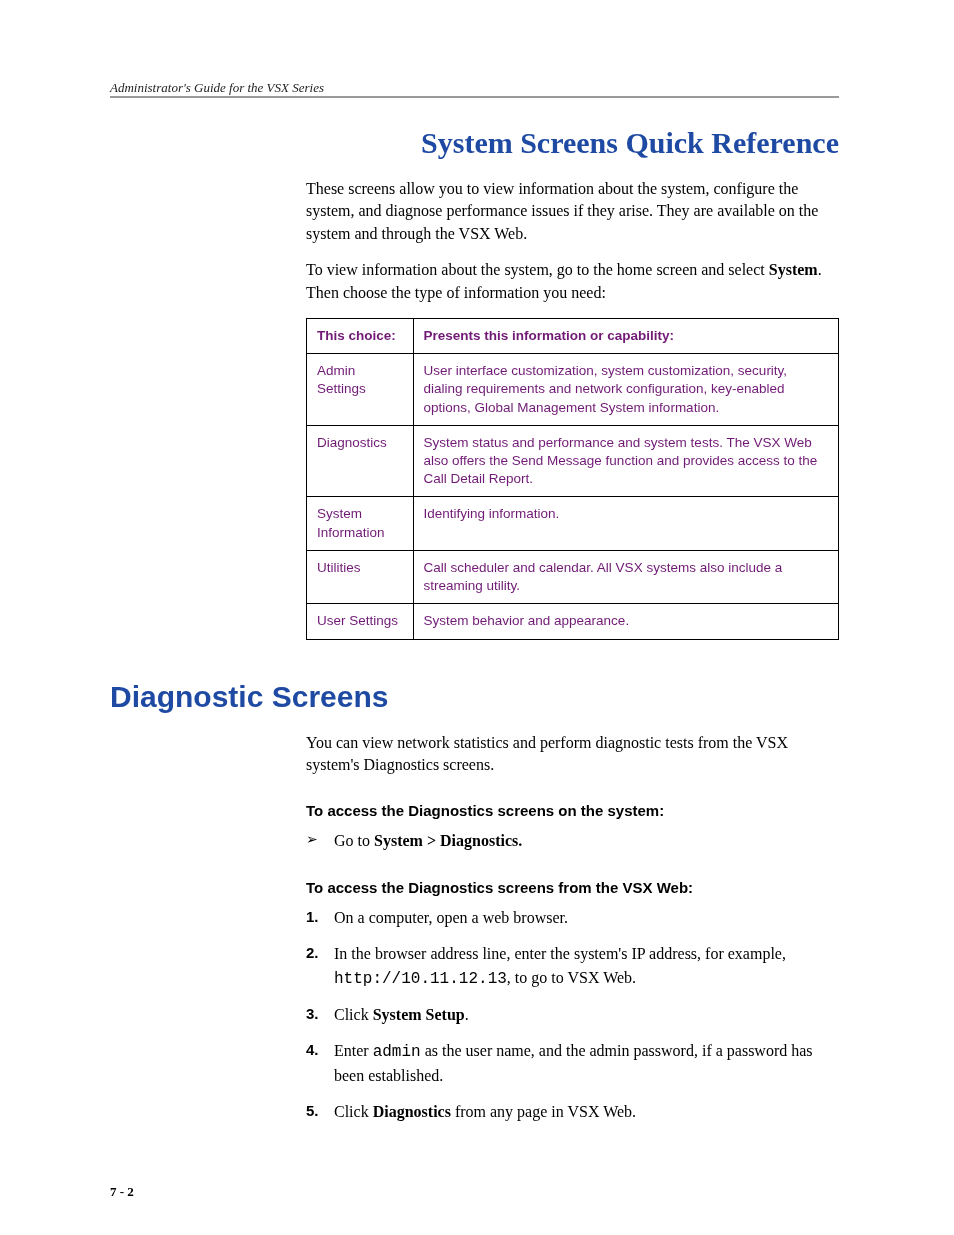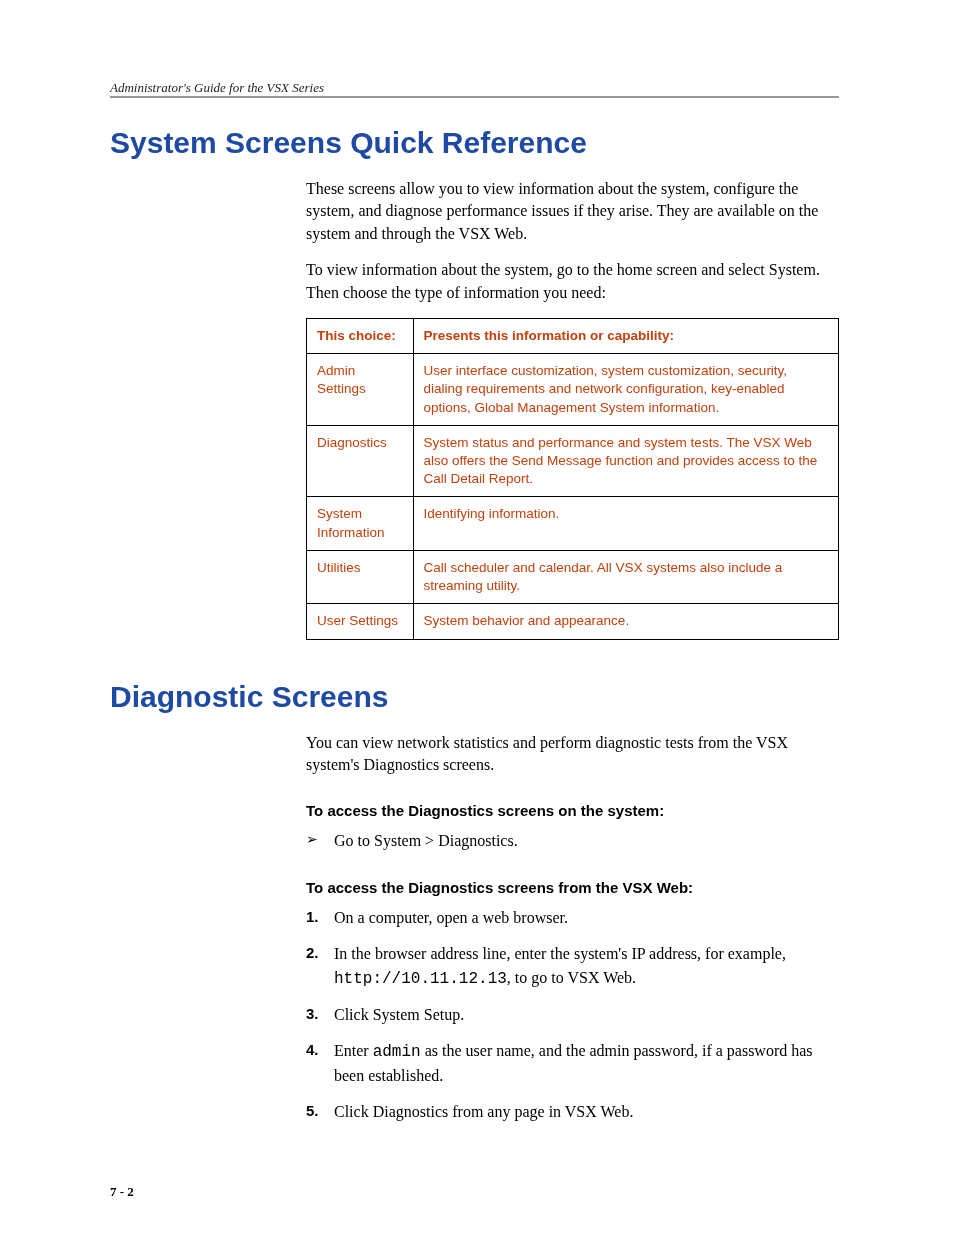--- a/index.html
+++ b/index.html
@@ -19,43 +19,44 @@
     font-style: italic;
     color: #222;
     margin-bottom: 0;
   }
   .head-rule {
     border: none;
     border-top: 2px solid #999;
     margin: 0 0 28px 0;
   }
   h1.section-title {
-    font-family: Liberation Sans, sans-serif;
+    font-family: Liberation Serif, serif;
     font-weight: 600;
     color: #1f4aa3;
     font-size: 30px;
     margin: 20px 0 18px 0;
+    text-align: right;
   }
   .body-indent {
     margin-left: 196px;
   }
   p.body {
     font-size: 16px;
     line-height: 1.4;
     margin: 0 0 14px 0;
   }
   p.body .bold, span.bold {
-    font-weight: 400;
+    font-weight: 700;
   }
   table.ref {
     border-collapse: collapse;
     width: 100%;
     font-family: Arial, Helvetica, sans-serif;
     font-size: 13.5px;
-    color: #c2410c;
+    color: #701a75;
   }
   table.ref th, table.ref td {
     border: 1px solid #000;
     padding: 8px 10px;
     text-align: left;
     vertical-align: top;
     line-height: 1.35;
   }
   table.ref th {
     font-weight: 700;

